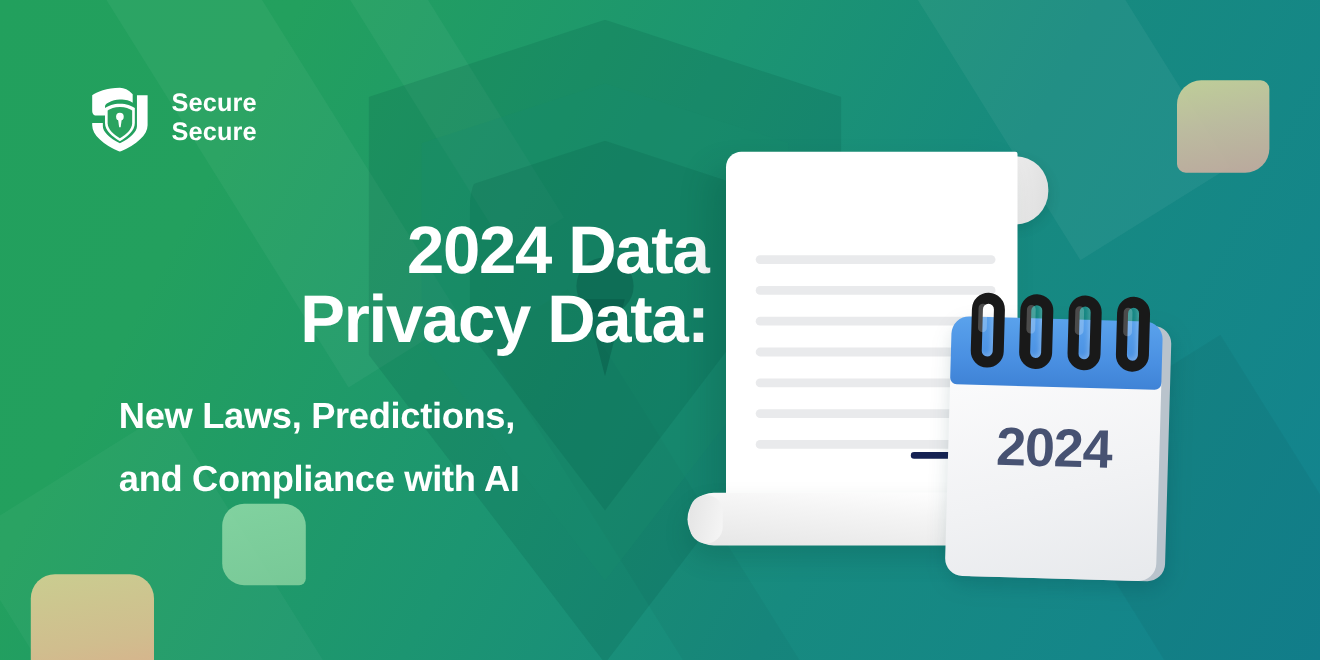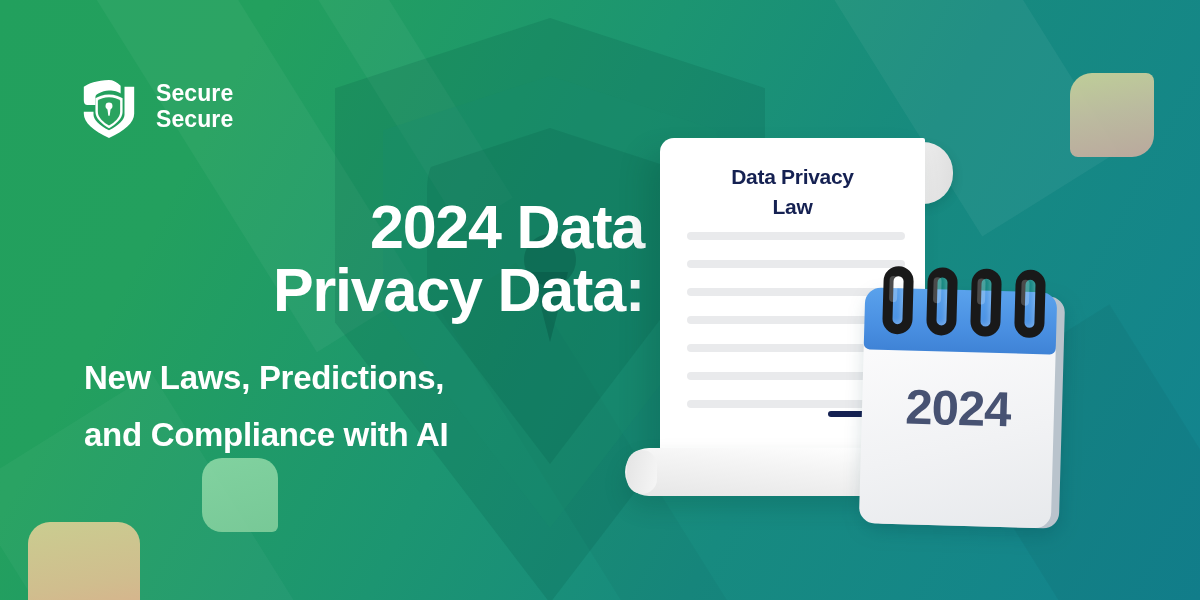--- a/index.html
+++ b/index.html
@@ -154,21 +154,21 @@
   }
   .headline h1 span { display: block; }
   .subhead {
     margin: 26px 0 0 0;
     color: #ffffff;
     font-size: 33px;
     font-weight: 600;
     line-height: 1.74;
     letter-spacing: -0.3px;
   }
-  .subhead span { display: block; }
+  .subhead span { display: block; margin-left: 24px; }
 
   
   .paper-wrap {
     position: absolute;
     left: 625px;
     top: 138px;
     width: 330px;
     height: 360px;
   }
   .paper {
@@ -367,24 +367,20 @@
     </h1>
     <p class="subhead">
       <span>New Laws, Predictions,</span>
       <span>and Compliance with AI</span>
     </p>
   </div>
 
   <div class="paper-wrap">
     <div class="paper-curl-top"></div>
     <div class="paper">
-      <div class="doc-title">
-        <span>Data Privacy</span>
-        <span>Law</span>
-      </div>
       <div class="doc-lines">
         <div class="doc-line"></div>
         <div class="doc-line"></div>
         <div class="doc-line"></div>
         <div class="doc-line"></div>
         <div class="doc-line"></div>
         <div class="doc-line"></div>
         <div class="doc-line"></div>
       </div>
       <div class="doc-sign"></div>

